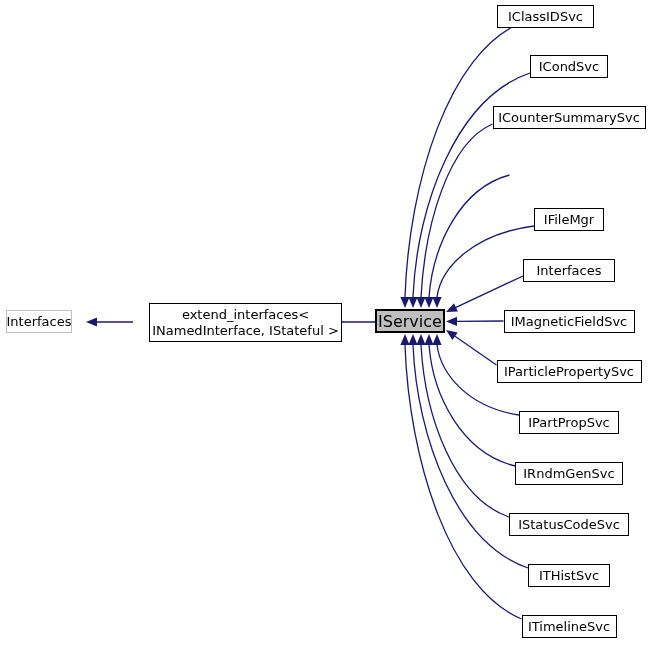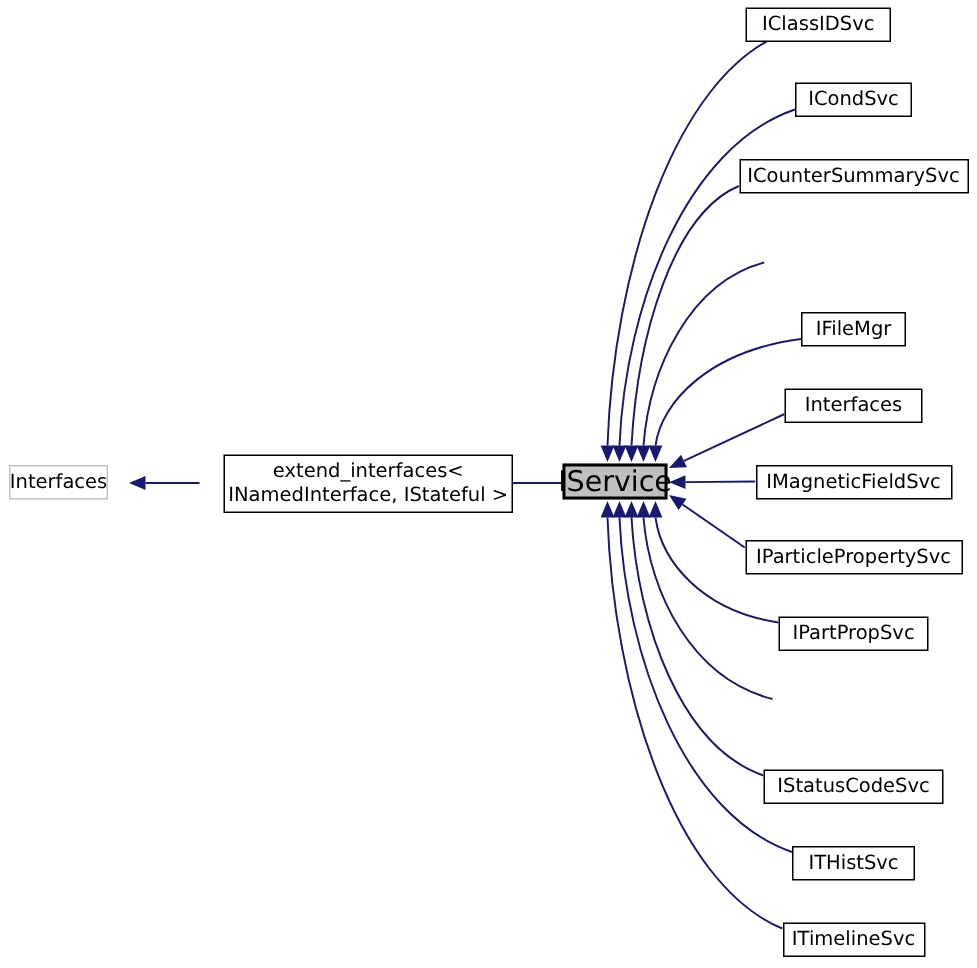--- a/index.html
+++ b/index.html
@@ -11,21 +11,21 @@
   .edges{position:absolute;left:0;top:0;width:651px;height:645px;}
   .node{
     position:absolute;box-sizing:border-box;
     display:flex;align-items:center;justify-content:center;
     background:var(--fill,#ffffff);
     border:1px solid var(--border,#000000);
     color:var(--text,#000000);
     font-size:13px;white-space:pre;cursor:pointer;
   }
   .node.muted{border-color:var(--border-muted,#c0c0c0);}
-  .node.center{background:var(--center-fill,#bfbfbf);border-width:2px;font-size:19px;}
+  .node.center{background:var(--center-fill,#bfbfbf);border-width:2px;font-size:16px;}
   .node.multi{flex-direction:column;line-height:16px;justify-content:center;margin-left:16px;}
   .node span{display:block;pointer-events:none;}
 </style>
 </head>
 <body>
 
 <div class="diagram">
   <svg class="edges" id="edges" viewBox="0 0 651 645">
       <path d="M520.5 23 C448.9 53.1 409 181.9 405 297" fill="none" stroke="var(--edge)" stroke-width="1.3"></path>
       <polygon points="405,308 400.4,297 409.6,297" fill="var(--edge)"></polygon>
@@ -62,16 +62,17 @@
     <div class="node multi" style="left: 133px; top: 303px; width: 193px; height: 39px;"><span>extend_interfaces&lt;</span><span>INamedInterface, IStateful &gt;</span></div>
     <div class="node center" style="left: 375px; top: 309px; width: 70px; height: 24px;"><span>IService</span></div>
     <div class="node" style="left: 497px; top: 4.5px; width: 97px; height: 23px; justify-content: center;"><span>IClassIDSvc</span></div>
     <div class="node" style="left: 530px; top: 54.5px; width: 78px; height: 23px;"><span>ICondSvc</span></div>
     <div class="node" style="left: 492.5px; top: 105.5px; width: 153px; height: 23px;"><span>ICounterSummarySvc</span></div>
     <div class="node" style="left: 534px; top: 207.5px; width: 70px; height: 23px;"><span>IFileMgr</span></div>
     <div class="node" style="left: 523px; top: 258.5px; width: 92px; height: 23px;"><span>Interfaces</span></div>
     <div class="node" style="left: 503.5px; top: 309.5px; width: 131px; height: 23px;"><span>IMagneticFieldSvc</span></div>
     <div class="node" style="left: 496.5px; top: 359.5px; width: 145px; height: 23px;"><span>IParticlePropertySvc</span></div>
     <div class="node" style="left: 519px; top: 410.5px; width: 100px; height: 23px;"><span>IPartPropSvc</span></div>
+    <div class="node" style="left: 515px; top: 461.5px; width: 108px; height: 23px;"><span>IRndmGenSvc</span></div>
     <div class="node" style="left: 509px; top: 512.5px; width: 120px; height: 23px;"><span>IStatusCodeSvc</span></div>
     <div class="node" style="left: 528px; top: 563.5px; width: 82px; height: 23px; justify-content: center;"><span>ITHistSvc</span></div>
     <div class="node" style="left: 521.5px; top: 614.5px; width: 95px; height: 23px;"><span>ITimelineSvc</span></div>
   </div>
 
 </body></html>

